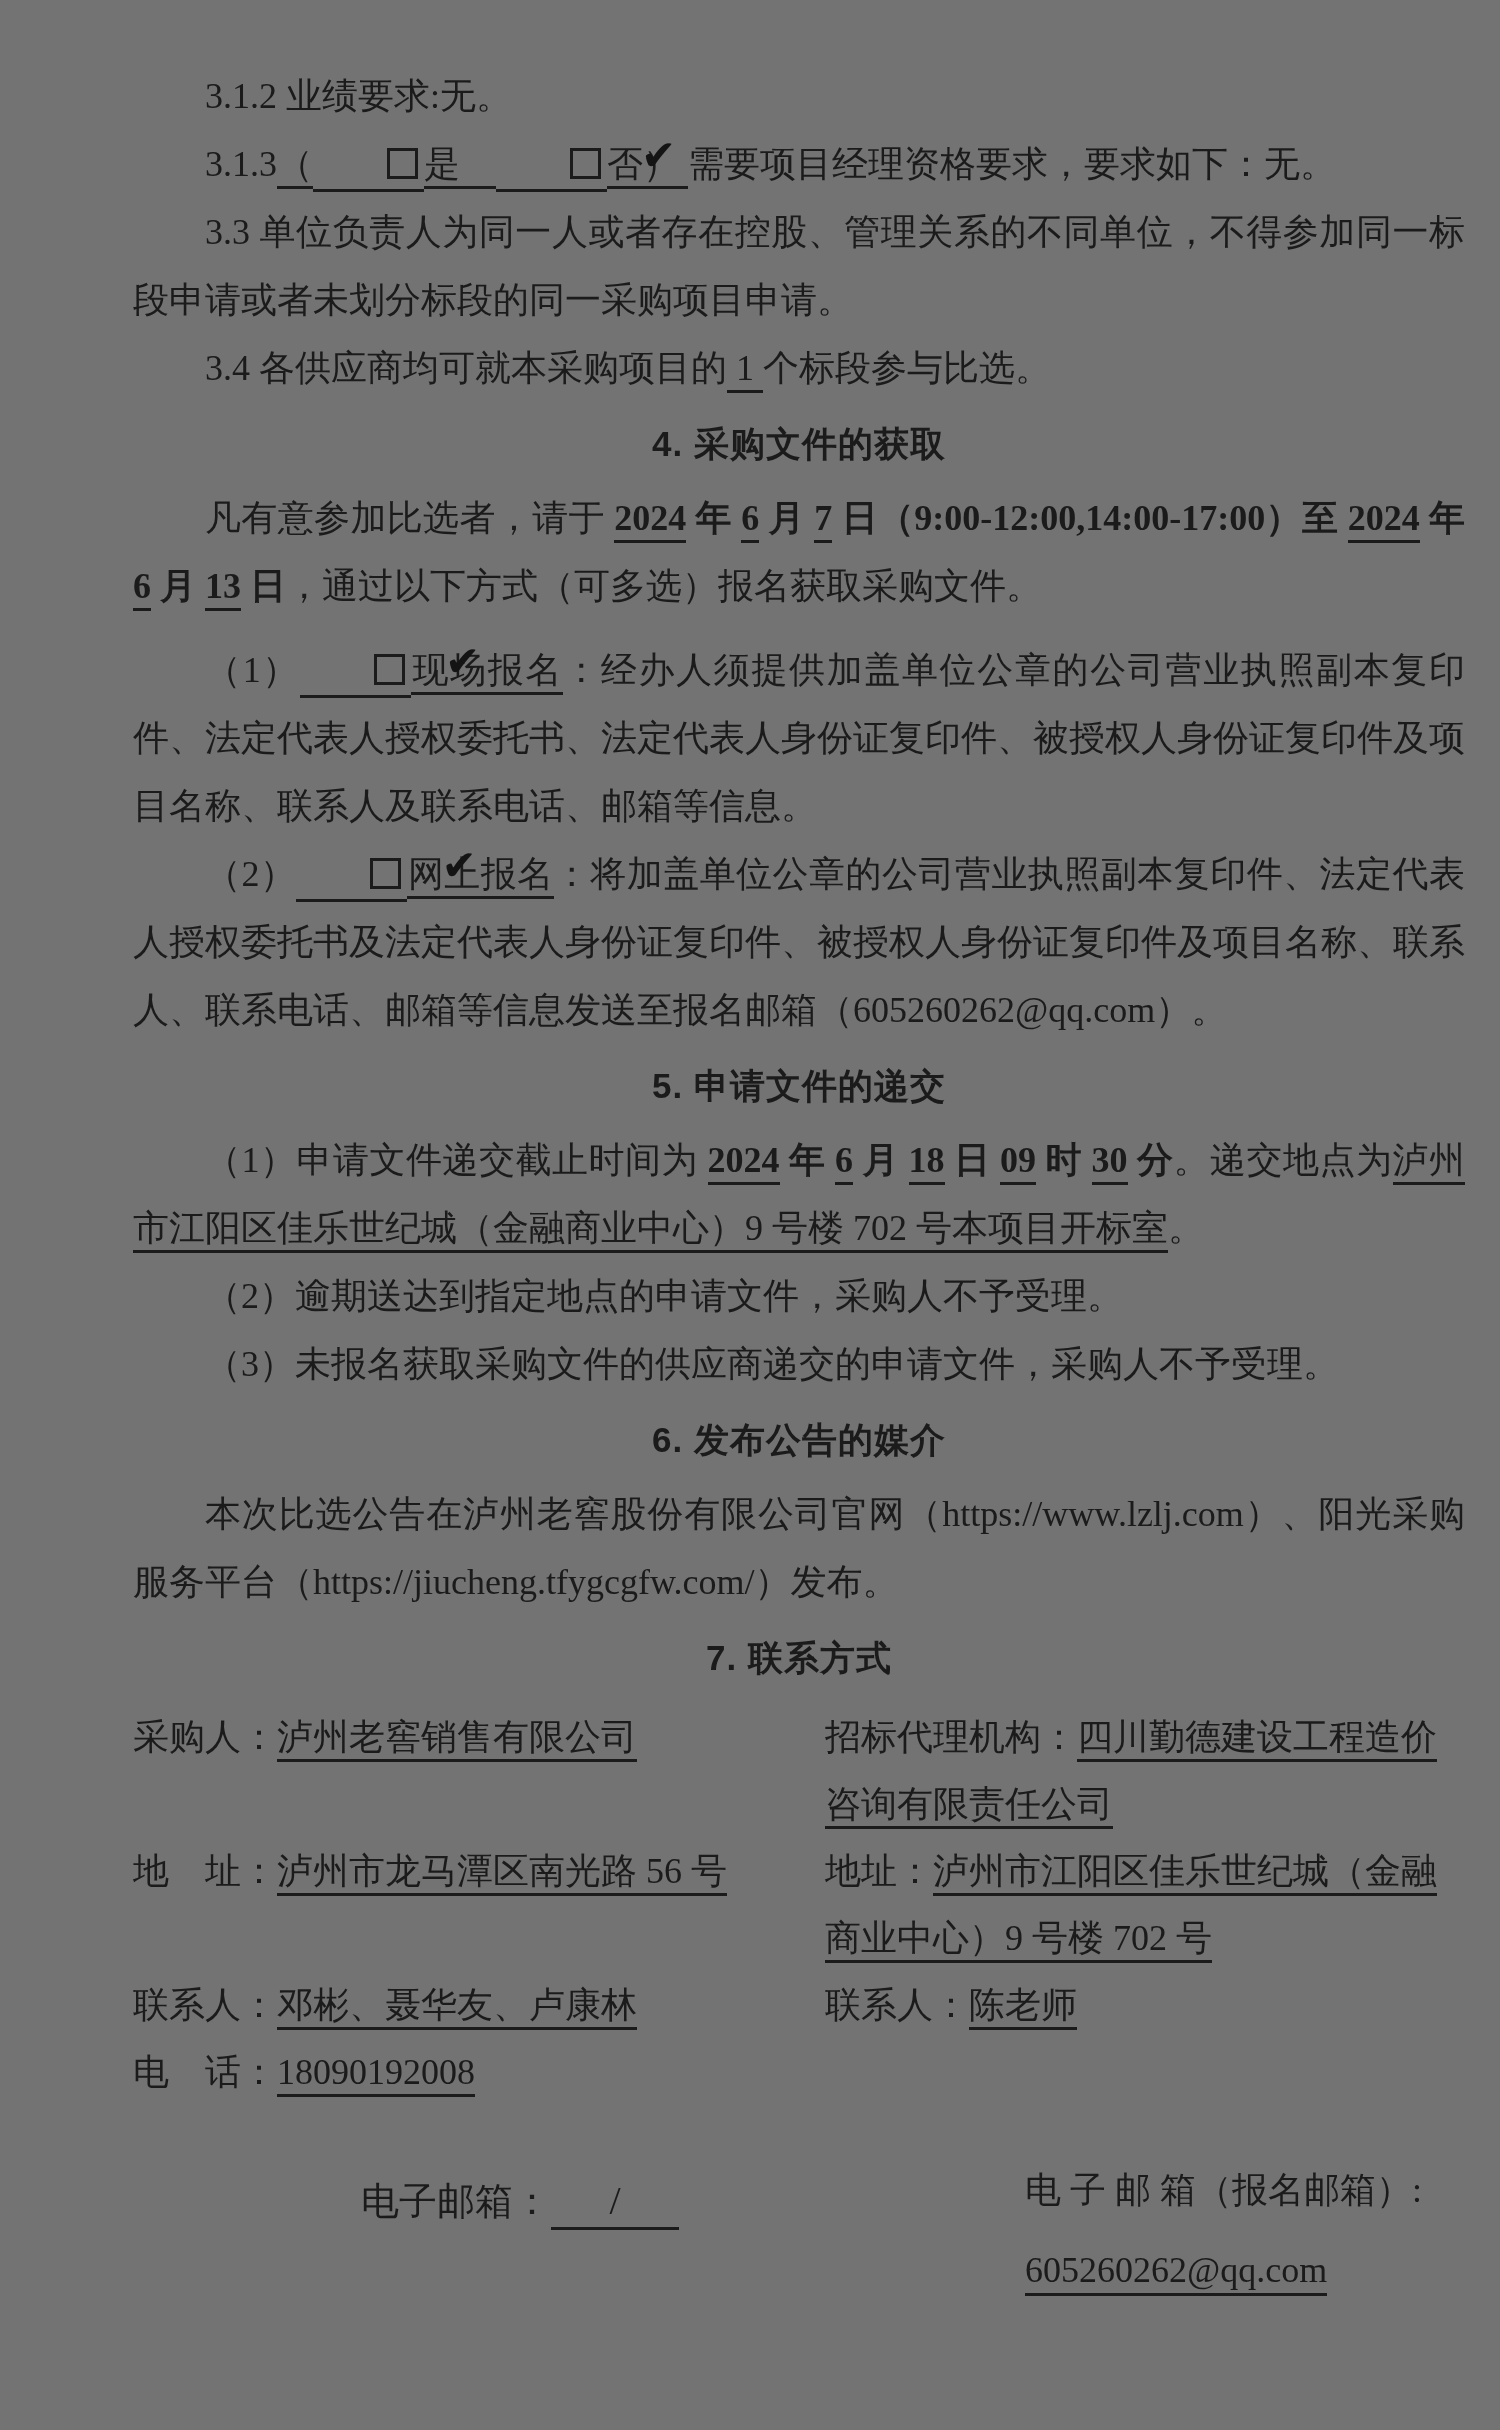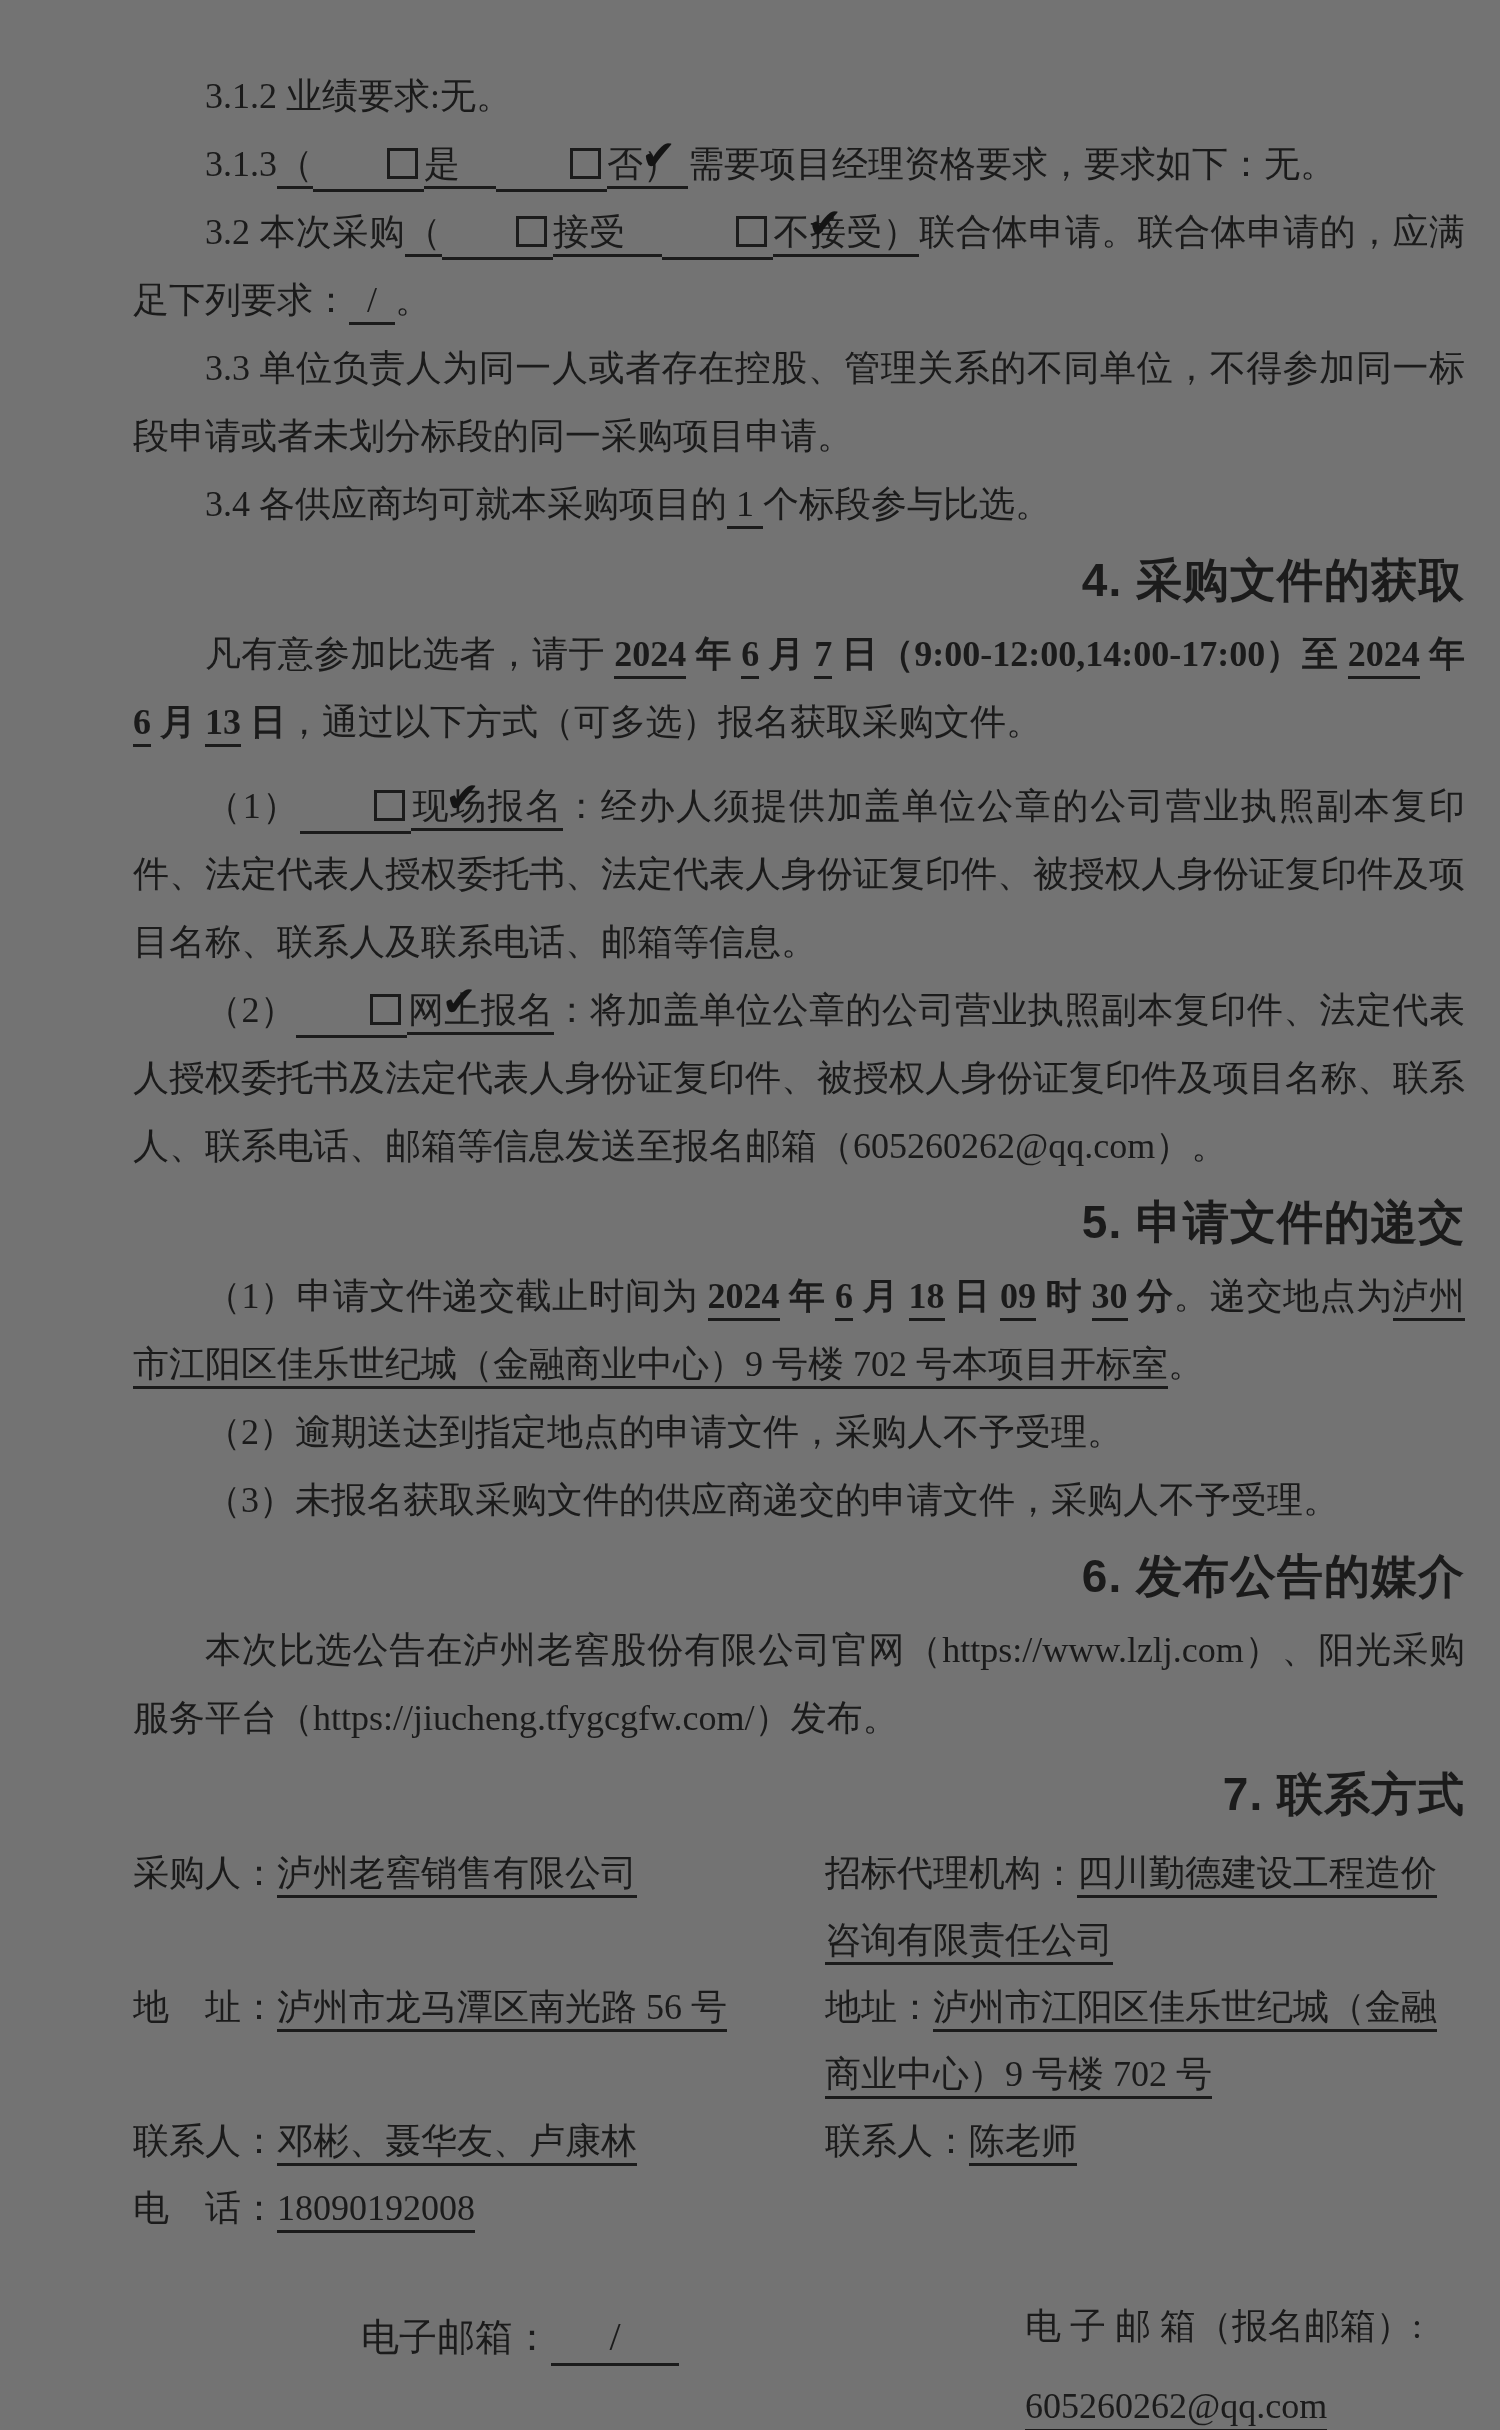--- a/index.html
+++ b/index.html
@@ -9,22 +9,22 @@
     font-family:"Liberation Serif","DejaVu Serif",serif;
     font-size:36px;
     padding:62px 35px 0 133px;
     overflow:hidden;
     position:relative;
   }
   .para{line-height:68px;text-align:justify;margin:0;}
   .para.indent{text-indent:2em;}
   .para.heading{
     font-family:"Liberation Sans","DejaVu Sans",sans-serif;
-    font-weight:700;font-size:46px;text-indent:0;
-    margin:8px 0 6px 0;letter-spacing:1px;text-align:right;
+    font-weight:700;font-size:35px;text-indent:0;
+    margin:8px 0 6px 0;letter-spacing:1px;text-align:center;
   }
   .u{border-bottom:3px solid #1b1b1b;padding-bottom:2px;text-align:right;}
   .b{font-weight:700;margin-top:43px;}
   .cbwrap{display:inline-block;line-height:1;}
   .cbwrap.u{padding-bottom:7px;border-bottom:3px solid #1b1b1b;}
   .cb{
     display:inline-block;width:25px;height:25px;border:3px solid #1b1b1b;
     position:relative;vertical-align:-3px;margin:0 6px 0 2px;box-sizing:content-box;
   }
   .cb.checked::after{
@@ -44,21 +44,20 @@
   .f-right .email-line{display:inline-block;border-bottom:3px solid #1b1b1b;padding-bottom:0;line-height:46px;font-size:36px;}
 </style>
 </head>
 <body>
 
 <div class="page">
 
   <div class="doc">
       <div class="para body indent"><span class="">3.1.2 业绩要求:无。</span></div>
       <div class="para body indent"><span class="">3.1.3</span><span class="u">（</span><span class="cbwrap u"><span class="cb"></span></span><span class="u">是　</span><span class="cbwrap u"><span class="cb checked"></span></span><span class="u">否）</span><span class="u">&nbsp;</span><span class="">需要项目经理资格要求，要求如下：无。</span></div>
-      <div class="para body indent"><span class="">3.2 本次采购</span><span class="u">（</span><span class="cbwrap u"><span class="cb"></span></span><span class="u">接受　</span><span class="cbwrap u"><span class="cb checked"></span></span><span class="u">不接受）</span><span class="">联合体申请。联合体申请的，应满足下列要求：</span><span class="u">&nbsp;&nbsp;/&nbsp;&nbsp;</span><span class="">。</span></div>
       <div class="para body indent"><span class="">3.3 单位负责人为同一人或者存在控股、管理关系的不同单位，不得参加同一标段申请或者未划分标段的同一采购项目申请。</span></div>
       <div class="para body indent"><span class="">3.4 各供应商均可就本采购项目的</span><span class="u">&nbsp;1&nbsp;</span><span class="">个标段参与比选。</span></div>
       <div class="para heading"><span class="">4. 采购文件的获取</span></div>
       <div class="para body indent"><span class="">凡有意参加比选者，请于 </span><span class="u b">2024</span><span class=" b"> 年 </span><span class="u b">6</span><span class=" b"> 月 </span><span class="u b">7</span><span class=" b"> 日（9:00-12:00,14:00-17:00）至 </span><span class="u b">2024</span><span class=" b"> 年 </span><span class="u b">6</span><span class=" b"> 月 </span><span class="u b">13</span><span class=" b"> 日</span><span class="">，通过以下方式（可多选）报名获取采购文件。</span></div>
       <div class="para body indent" style="margin-top: 16px;"><span class="">（1）</span><span class="cbwrap u"><span class="cb checked"></span></span><span class="u">现场报名</span><span class="">：经办人须提供加盖单位公章的公司营业执照副本复印件、法定代表人授权委托书、法定代表人身份证复印件、被授权人身份证复印件及项目名称、联系人及联系电话、邮箱等信息。</span></div>
       <div class="para body indent"><span class="">（2）</span><span class="cbwrap u"><span class="cb checked"></span></span><span class="u">网上报名</span><span class="">：将加盖单位公章的公司营业执照副本复印件、法定代表人授权委托书及法定代表人身份证复印件、被授权人身份证复印件及项目名称、联系人、联系电话、邮箱等信息发送至报名邮箱（605260262@qq.com）。</span></div>
       <div class="para heading"><span class="">5. 申请文件的递交</span></div>
       <div class="para body indent"><span class="">（1）申请文件递交截止时间为 </span><span class="u b">2024</span><span class=" b"> 年 </span><span class="u b">6</span><span class=" b"> 月 </span><span class="u b">18</span><span class=" b"> 日 </span><span class="u b">09</span><span class=" b"> 时 </span><span class="u b">30</span><span class=" b"> 分</span><span class="">。递交地点为</span><span class="u">泸州市江阳区佳乐世纪城（金融商业中心）9 号楼 702 号本项目开标室</span><span class="">。</span></div>
       <div class="para body indent"><span class="">（2）逾期送达到指定地点的申请文件，采购人不予受理。</span></div>
       <div class="para body indent"><span class="">（3）未报名获取采购文件的供应商递交的申请文件，采购人不予受理。</span></div>

